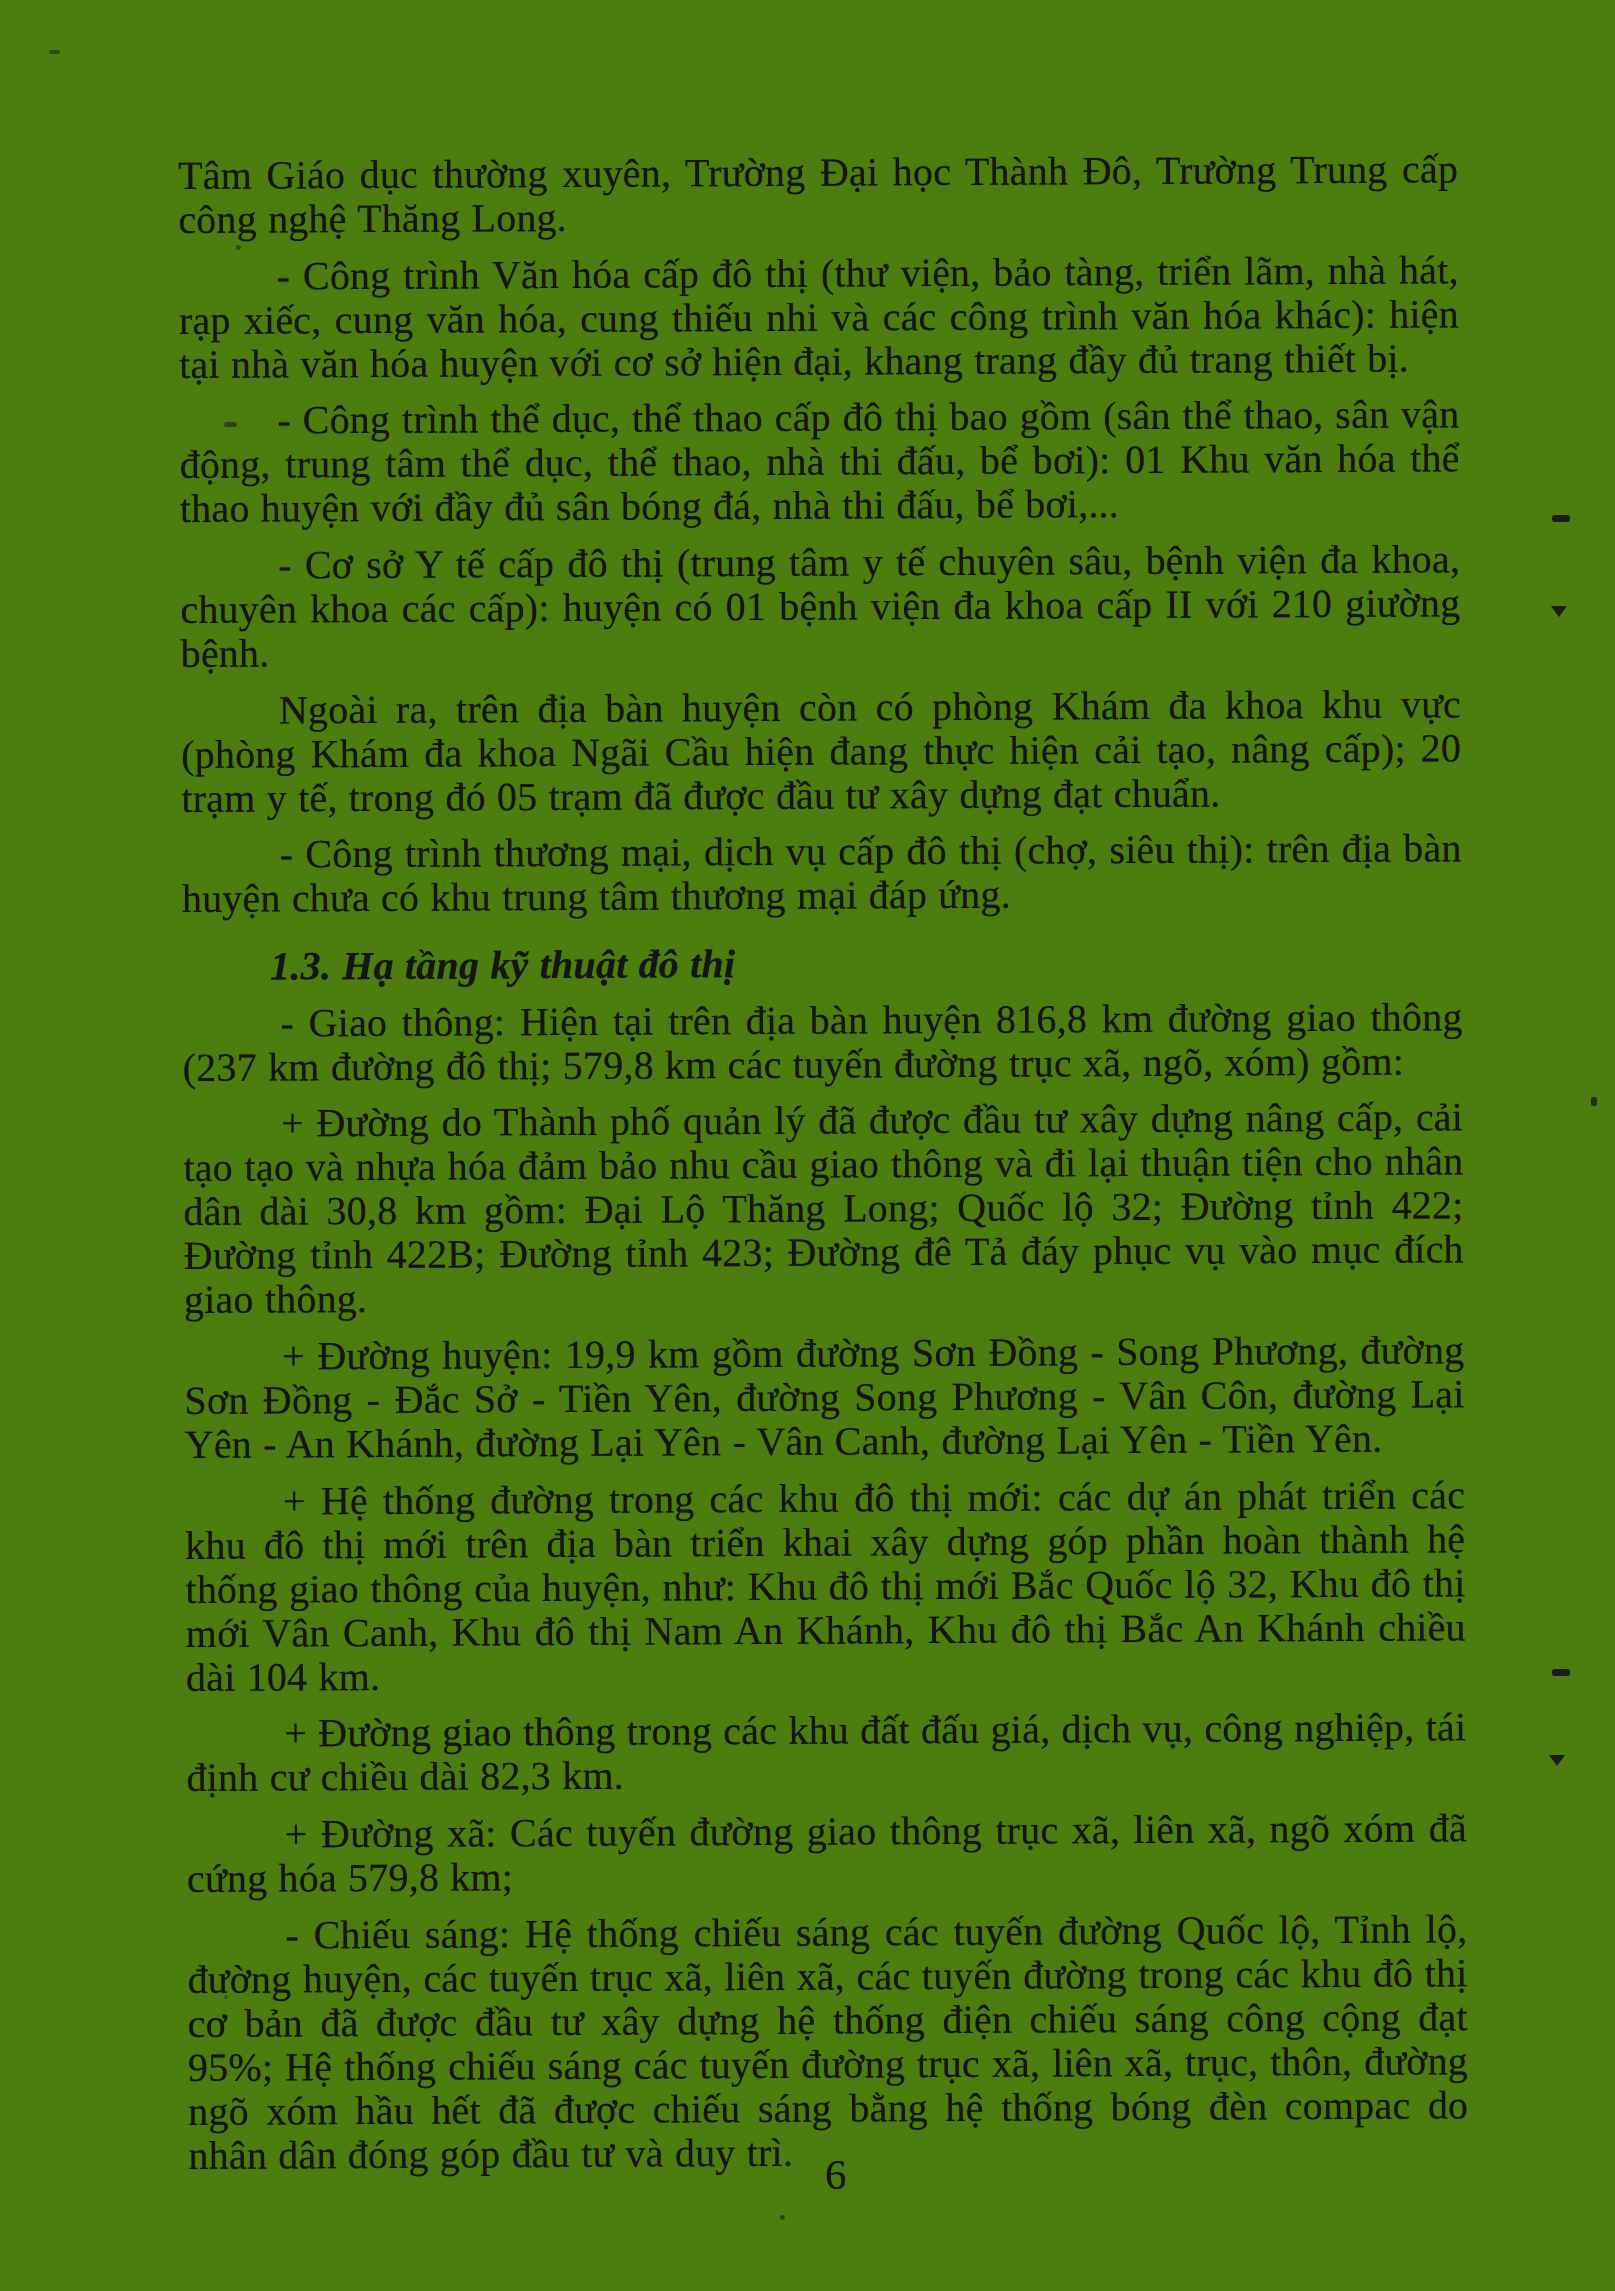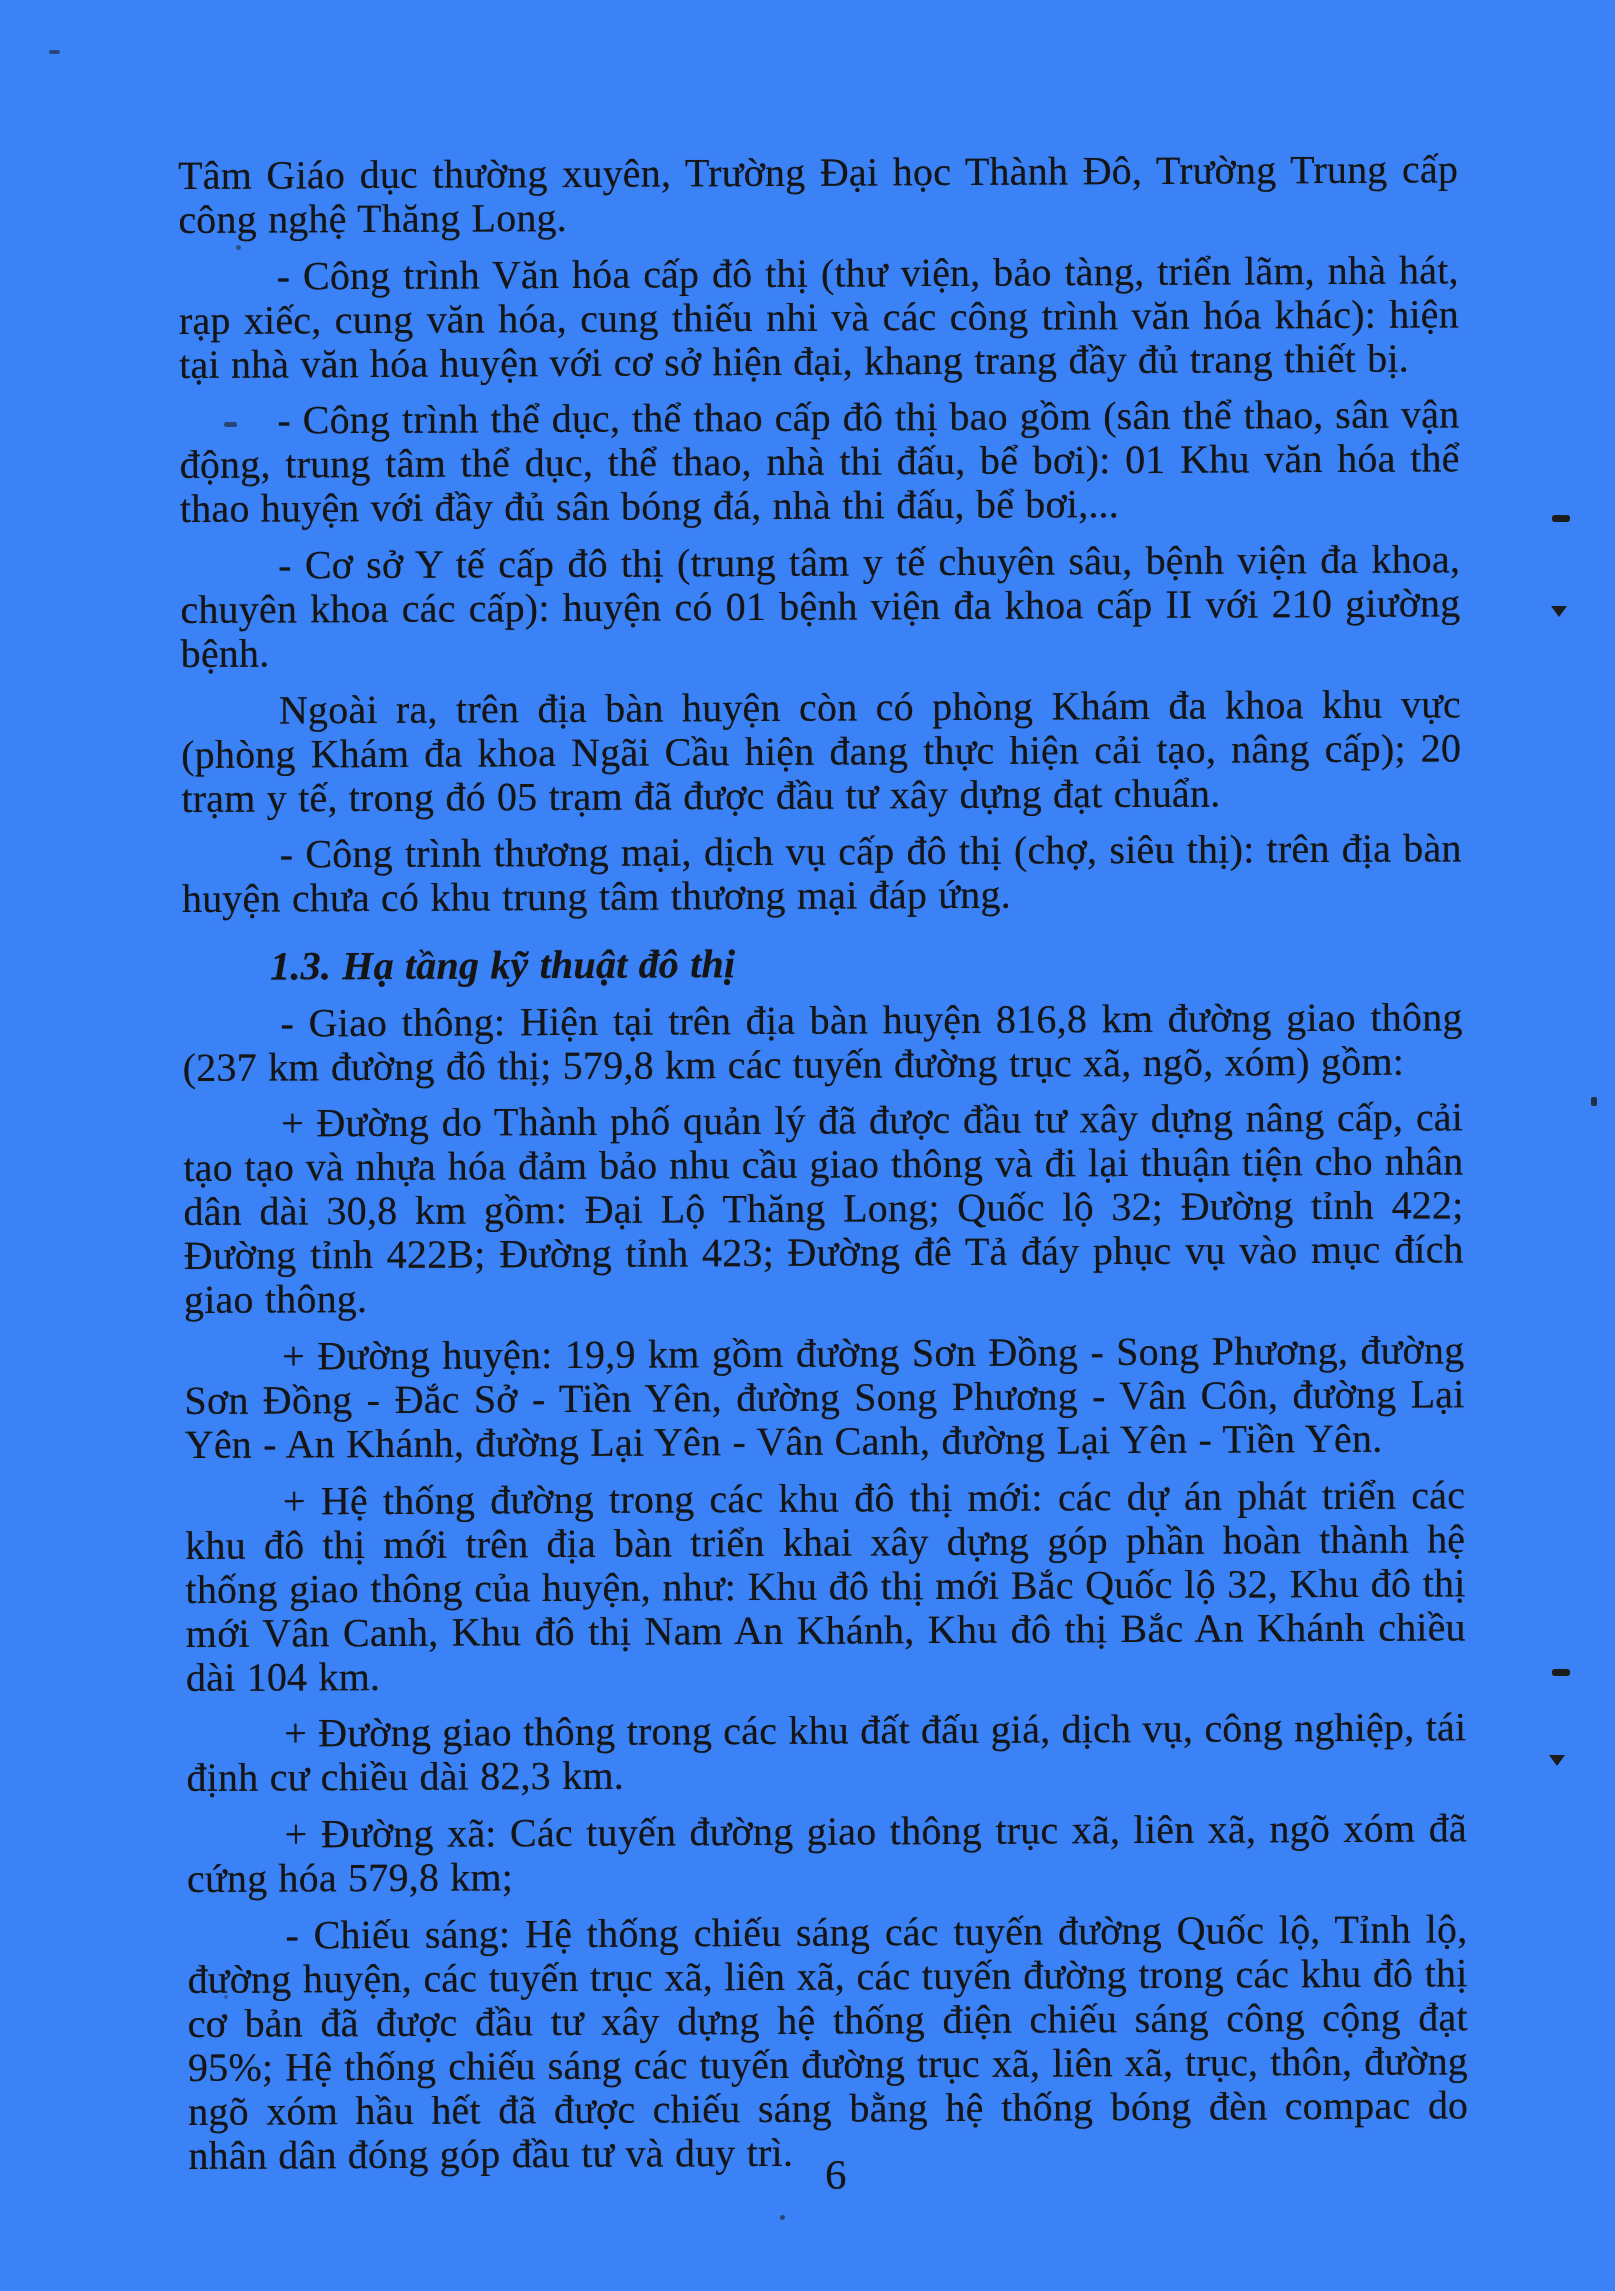--- a/index.html
+++ b/index.html
@@ -4,21 +4,21 @@
 <style>
   html, body {
     margin: 0;
     padding: 0;
     background: #ffffff;
   }
   .page {
     position: relative;
     width: 1615px;
     height: 2292px;
-    background: #3b82f6;
+    background: #4d7c0f;
     overflow: hidden;
   }
   .content {
     position: absolute;
     left: 178px;
     top: 154px;
     width: 1280px;
     transform: rotate(-0.3deg);
     transform-origin: left top;
     font-family: "Liberation Serif", "DejaVu Serif", serif;

